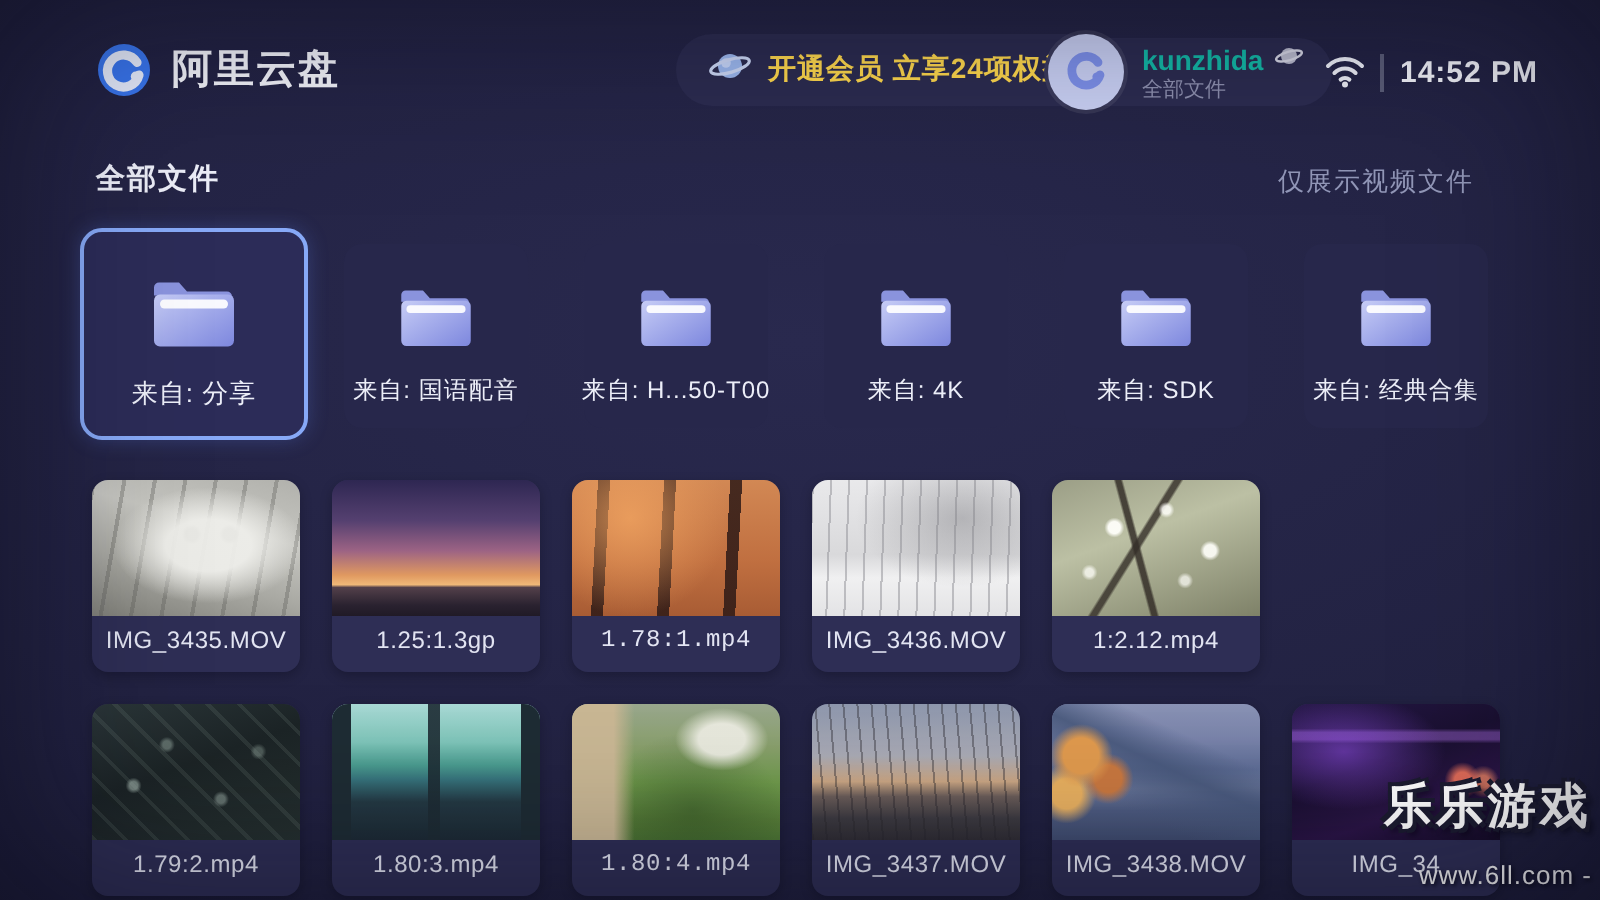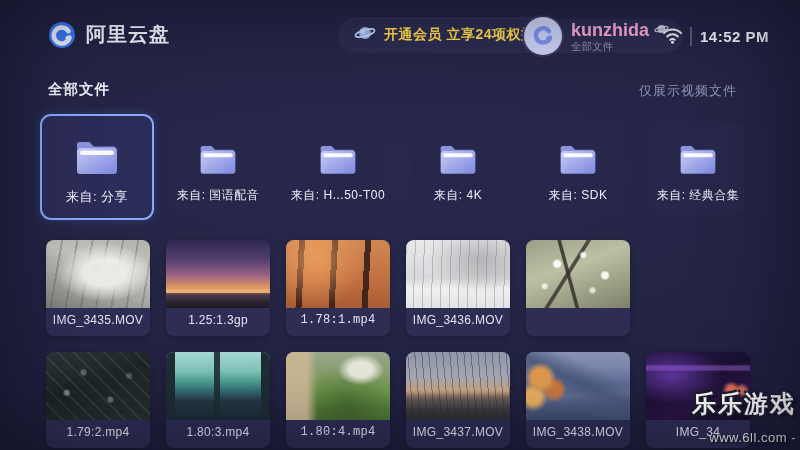--- a/index.html
+++ b/index.html
@@ -18,21 +18,21 @@
   .promo-pill { position:absolute; left:338px; top:17px; height:36px; border-radius:18px;
     background:#2c2c50; display:flex; align-items:center; gap:8px; padding:0 16px; }
   .promo-label { color:#ffd84d; font-size:14px; font-weight:bold; letter-spacing:.5px; }
 
   .user-pill { position:absolute; left:522px; top:19px; height:34px; border-radius:17px;
     background:#2c2c50; display:flex; align-items:center; gap:9px; padding:0 14px 0 2px; }
   .avatar { width:38px; height:38px; border-radius:50%; background:#c9d0f4; flex:0 0 auto;
     display:flex; align-items:center; justify-content:center; box-shadow:0 0 0 2px rgba(255,255,255,.08); }
   .user-texts { display:flex; flex-direction:column; line-height:1.15; }
   .user-name-row { display:flex; align-items:center; gap:5px; }
-  .user-name { color:#f9a8d4; font-size:18px; font-weight:bold; }
+  .user-name { color:#14b8a6; font-size:14px; font-weight:bold; }
   .user-level { color:#8d8fae; font-size:10.5px; }
 
   .wifi { position:absolute; left:662px; top:27px; }
   .status-divider { position:absolute; left:690px; top:27px; width:1.5px; height:19px; background:#5b5d78; }
   .clock { position:absolute; left:700px; top:28px; color:#f2f3fa; font-size:15px; font-weight:bold; letter-spacing:.5px; }
 
   
   .page-heading { position:absolute; left:48px; top:80px; color:#eceef8; font-size:14.5px; font-weight:bold; letter-spacing:1px; }
   .filter-hint  { position:absolute; right:63px; top:82px; color:#9297b8; font-size:13px; letter-spacing:1px; }
 
@@ -272,20 +272,21 @@
   <div class="video-card row1 c3">
     <div class="thumb th-autumn"></div>
     <div class="video-name">1.78:1.mp4</div>
   </div>
   <div class="video-card row1 c4">
     <div class="thumb th-snow"></div>
     <div class="video-name">IMG_3436.MOV</div>
   </div>
   <div class="video-card row1 c5">
     <div class="thumb th-droplets"></div>
+    <div class="video-name">1:2.12.mp4</div>
   </div>
 
   <div class="video-card row2 c1">
     <div class="thumb th-nightcity"></div>
     <div class="video-name">1.79:2.mp4</div>
   </div>
   <div class="video-card row2 c2">
     <div class="thumb th-anime"></div>
     <div class="video-name">1.80:3.mp4</div>
   </div>

